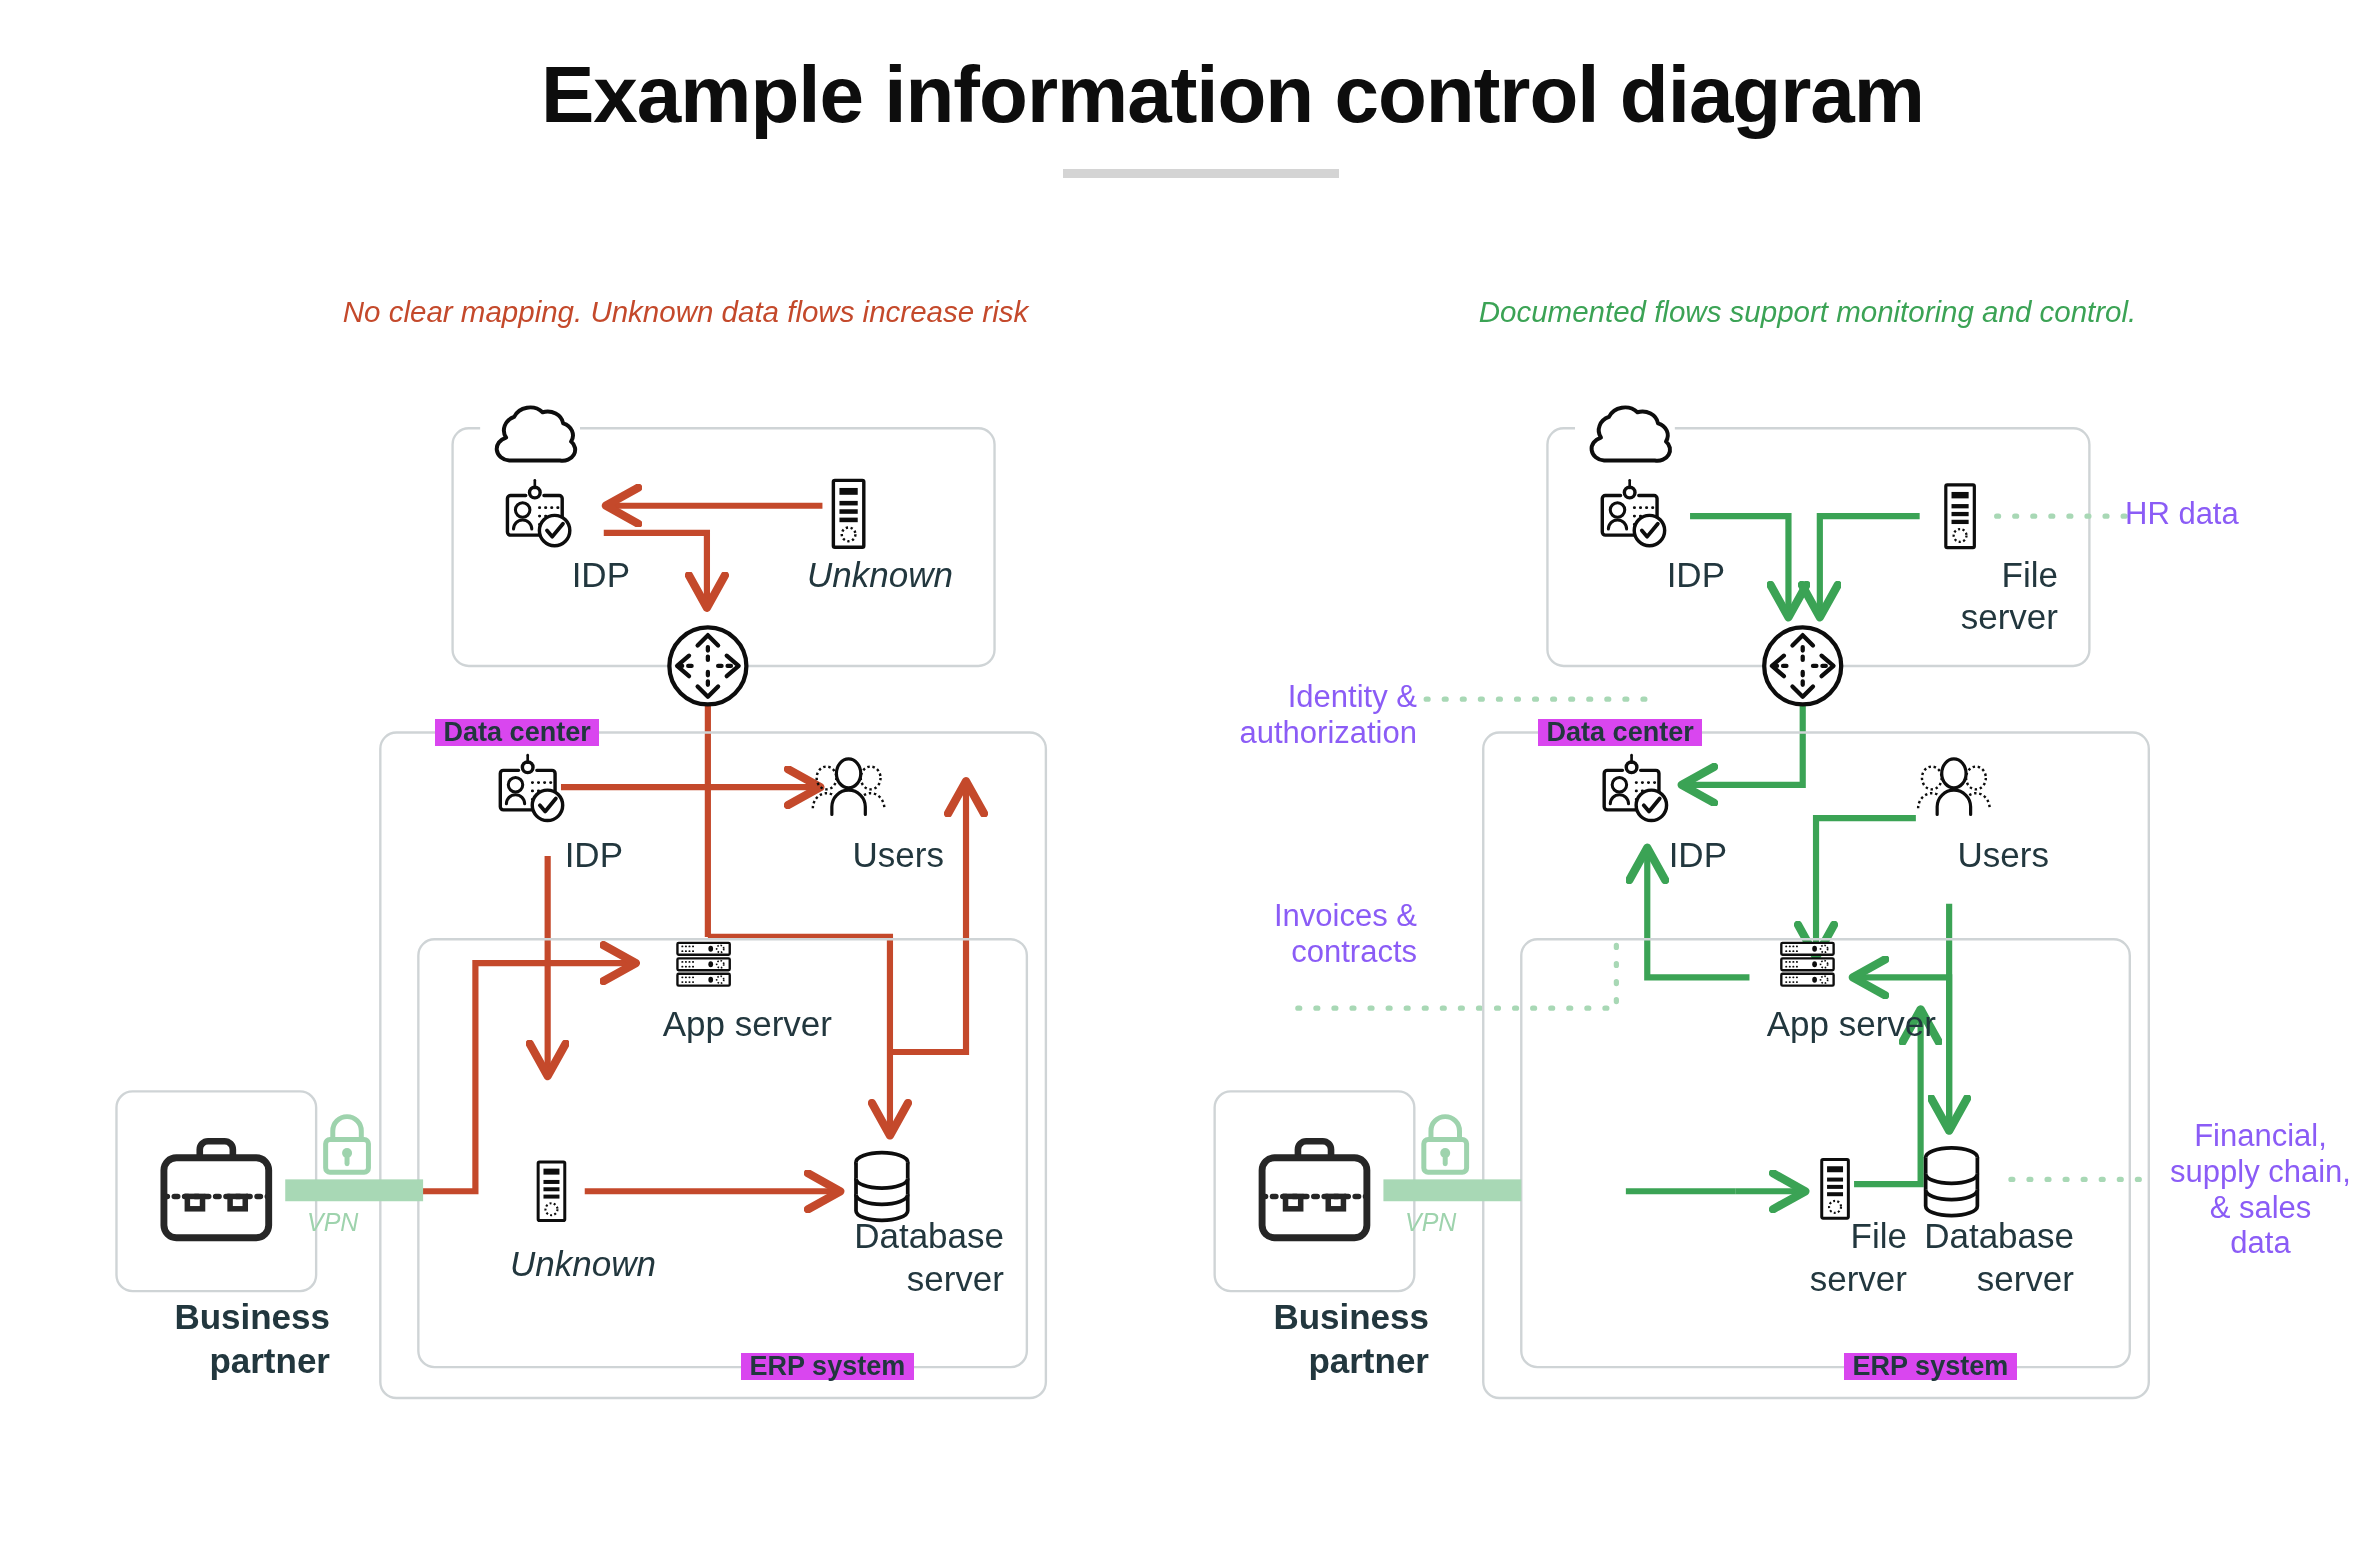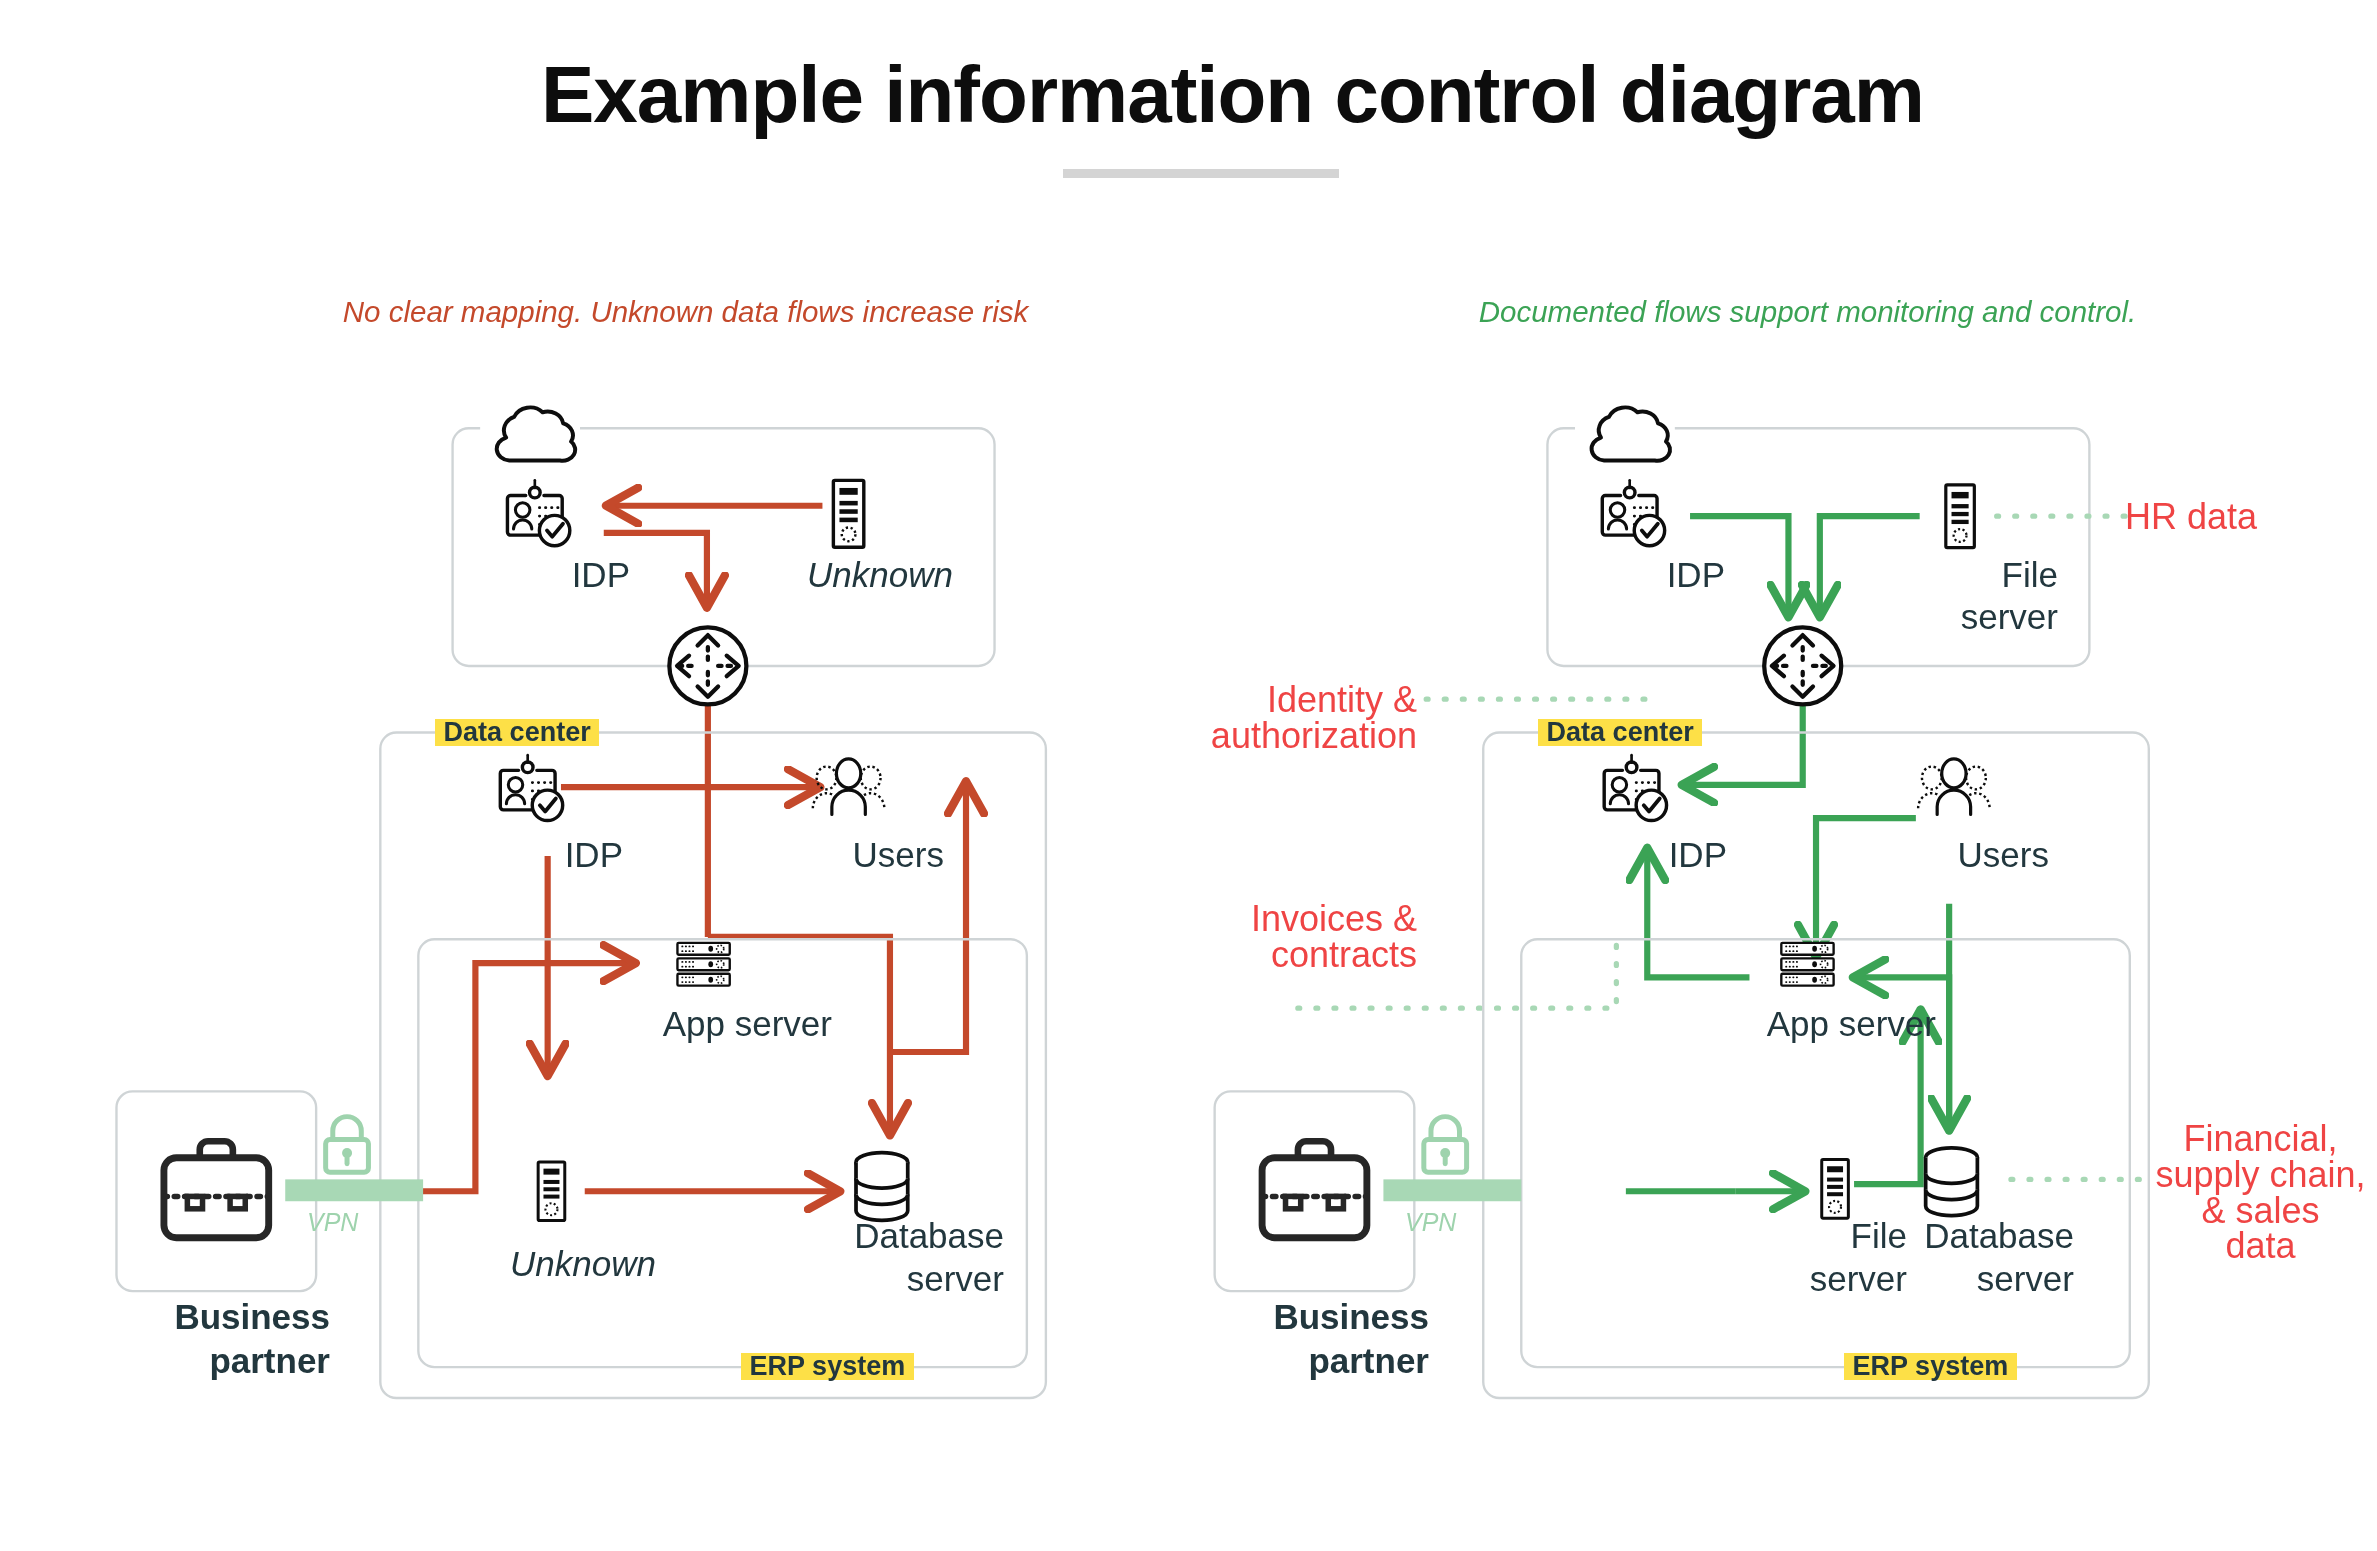--- a/index.html
+++ b/index.html
@@ -14,23 +14,23 @@
   .col-head{position:absolute;text-align:center;font-size:46px;font-weight:bold;line-height:1;}
   .col-sub{position:absolute;text-align:center;font-size:29.5px;font-style:italic;line-height:1.15;}
   .unmapped{color:#c4492b;}
   .mapped{color:#3ba355;}
 
   svg.layer{position:absolute;left:0;top:0;width:2377px;height:1552px;pointer-events:none;}
 
   .node-label{position:absolute;text-align:right;font-size:35px;line-height:1.18;color:#22373e;}
   .node-label.ital{font-style:italic;}
   .node-label.bold{font-weight:bold;}
-  .box-cap{position:absolute;font-size:27px;font-weight:bold;color:#22373e;background:#fde047;
+  .box-cap{position:absolute;font-size:27px;font-weight:bold;color:#22373e;background:#d946ef;
            padding:0 8.6px;line-height:1;}
-  .ann{position:absolute;text-align:center;font-size:36px;line-height:1.2;color:#ef4444;}
+  .ann{position:absolute;text-align:center;font-size:31px;line-height:1.2;color:#8b5cf6;}
   .ann.left{text-align:right;margin-top:8px;}
   .vpn-lbl{position:absolute;font-size:25px;font-style:italic;color:#9ed3ad;}
 </style>
 </head>
 <body>
 
 <div id="stage">
 
   <div class="title">Example information control diagram</div>
   <div class="title-rule"></div>

